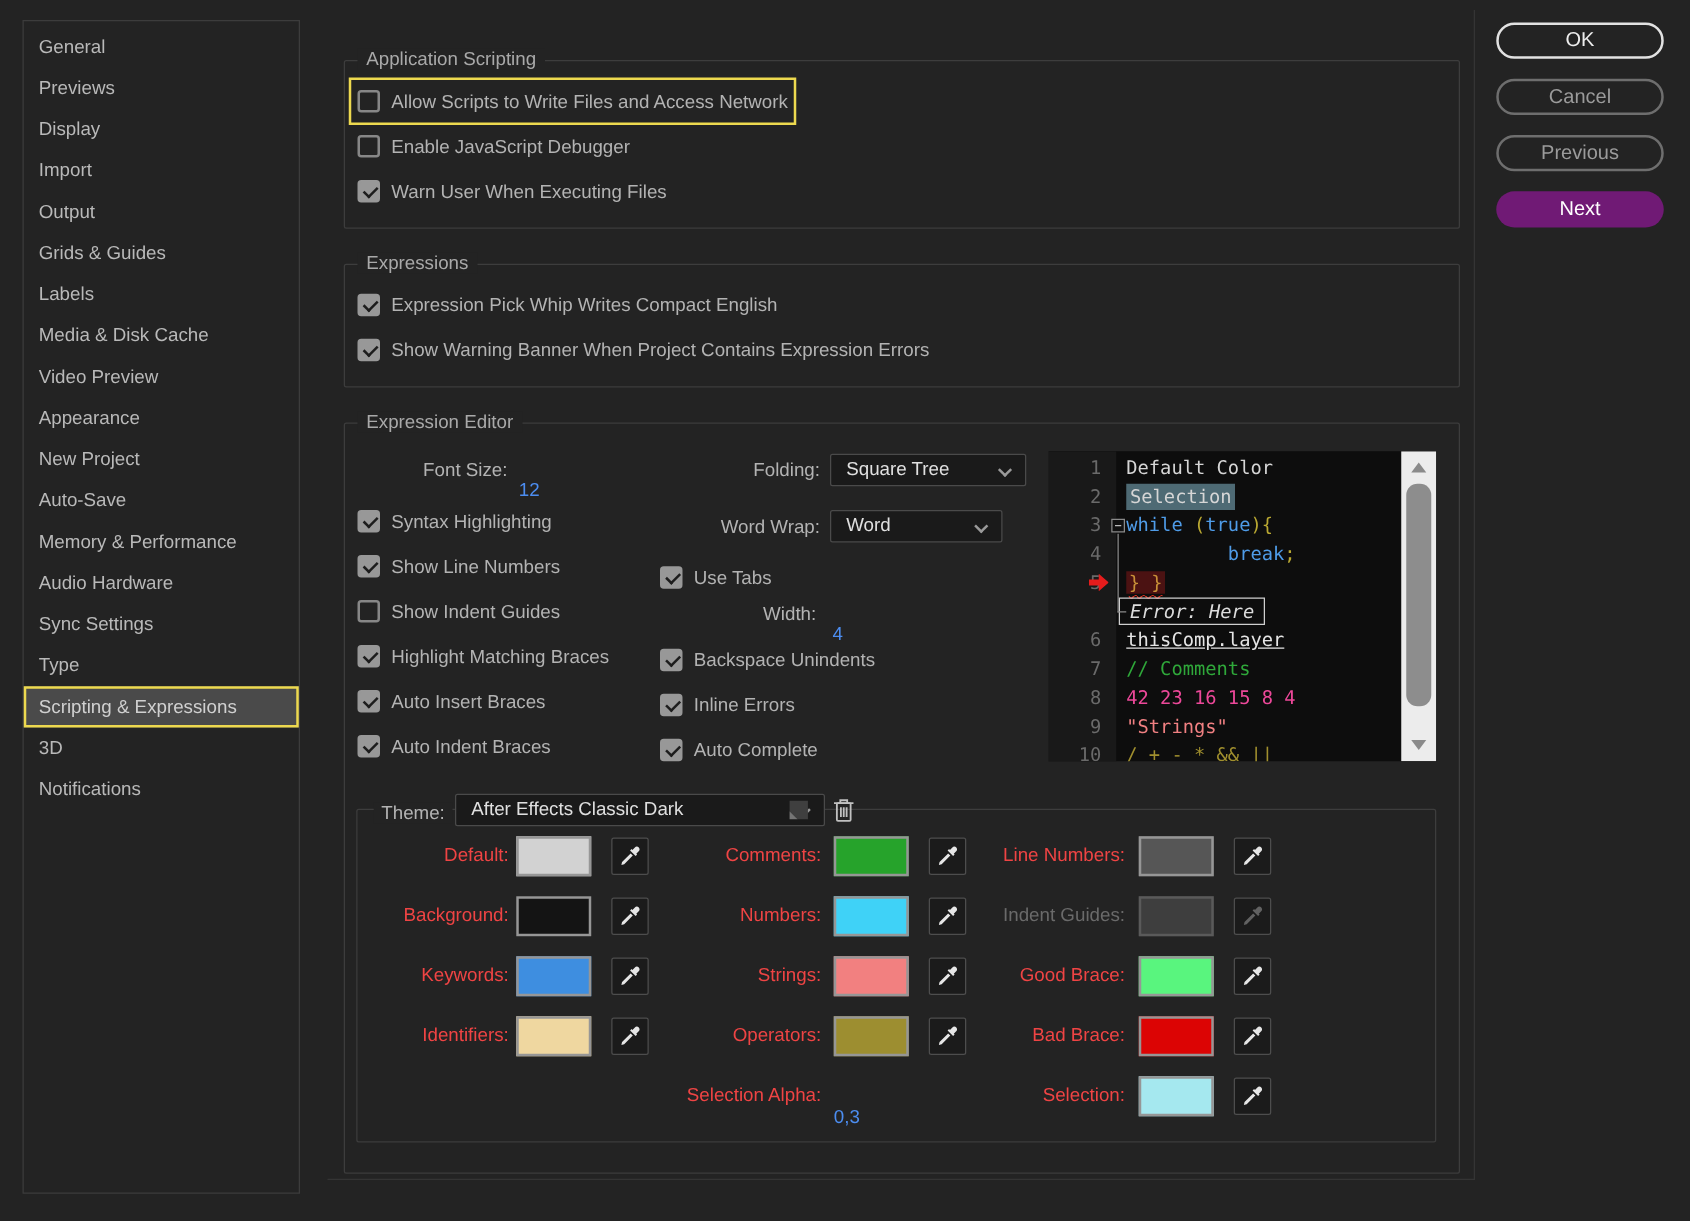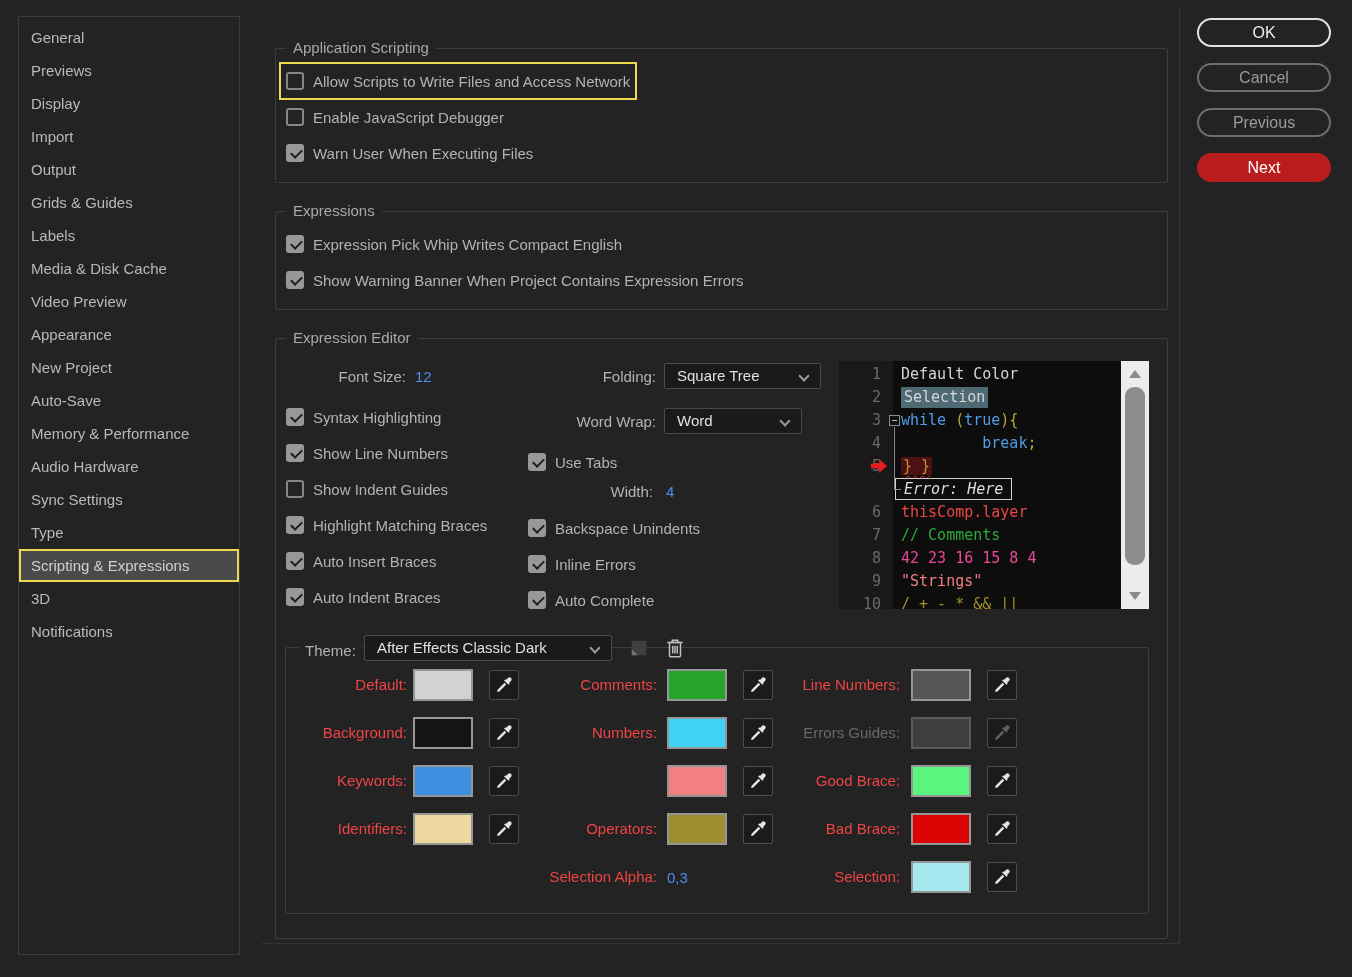--- a/index.html
+++ b/index.html
@@ -36,21 +36,21 @@
   .cb-row { display:flex; align-items:center; height:24px; margin-bottom:12px; position:relative; width:max-content; }
   .cb-row.hl { outline:2px solid #EDD94F; outline-offset:5px; }
   .checkbox { width:18px; height:18px; border:2px solid #878787; border-radius:3px;
     background:transparent; position:relative; flex:0 0 18px; }
   .checkbox.checked { background:#989898; border-color:#989898; }
   .checkbox.checked::after { content:""; position:absolute; left:3px; top:3px; width:9px; height:5px;
     border-left:2px solid #1d1d1d; border-bottom:2px solid #1d1d1d; transform:rotate(-45deg); }
   .cb-label { margin-left:9px; color:#b3b3b3; white-space:nowrap; }
   
   .r-label { position:absolute; text-align:right; color:#b3b3b3; white-space:nowrap; }
-  .hot { color:#4c8df0; position:absolute; }
+  .hot { color:#4c8df0; position:absolute;margin-top:16px; }
   
   .dropdown { position:absolute; height:26px; background:#1a1a1a; border:1px solid #4a4a4a;
     border-radius:2px; color:#e0e0e0; line-height:24px; padding-left:12px; cursor:default; }
   .dropdown .chev { position:absolute; right:12px; top:8px; width:8px; height:8px;
     border-right:2px solid #9a9a9a; border-bottom:2px solid #9a9a9a; transform:rotate(45deg); }
   
   .code-preview { position:absolute; left:563px; top:22px; width:310px; height:248px;
     background:#0d0d0d; overflow:hidden; font-family:"DejaVu Sans Mono", monospace; font-size:15px; }
   .gutter { position:absolute; left:0; top:0; width:54px; height:100%; background:#191919; }
   .code-row { position:absolute; left:0; width:100%; height:23px; line-height:23px; }
@@ -70,21 +70,21 @@
   .sb { position:absolute; right:0; top:0; width:28px; height:248px; background:#ececec; }
   .sb-up { position:absolute; top:9px; left:8px; width:0; height:0;
     border-left:6px solid transparent; border-right:6px solid transparent; border-bottom:8px solid #8a8a8a; }
   .sb-down { position:absolute; bottom:9px; left:8px; width:0; height:0;
     border-left:6px solid transparent; border-right:6px solid transparent; border-top:8px solid #8a8a8a; }
   .sb-thumb { position:absolute; left:4px; top:26px; width:20px; height:178px; background:#8d8d8d; border-radius:9px; }
   
   .theme-box { position:absolute; left:9px; top:308px; width:864px; height:267px;
     border:1px solid #3d3d3d; border-radius:2px; }
   .theme-label { position:absolute; left:13px; top:-6px; background:#232323; padding:0 6px; color:#b3b3b3; }
-  .theme-dd { left:78px; top:-13px; width:248px; }
+  .theme-dd { left:78px; top:-13px; width:296px; }
   .icon-btn { position:absolute; top:-11px; width:24px; height:24px; background:transparent; border:none; }
   .icon-dup { left:341px; }
   .icon-trash { left:377px; }
   .color-row { position:absolute; left:0; width:100%; height:36px; }
   .swatch { position:absolute; width:60px; height:32px; border:2px solid #969696; top:0; }
   .swatch.disabled { border-color:#5a5a5a; }
   .dropper { position:absolute; width:30px; height:30px; top:1px; background:#1b1b1b;
     border:1px solid #4d4d4d; border-radius:2px; }
   .dropper svg { position:absolute; left:5px; top:5px; }
   .dropper.disabled svg { opacity:.35; }
@@ -114,21 +114,21 @@
     <div class="side-item selected">Scripting &amp; Expressions</div>
     <div class="side-item">3D</div>
     <div class="side-item">Notifications</div>
   </div>
 
 <div class="panel-border"></div>
 
 <button class="btn ok">OK</button>
 <button class="btn cancel">Cancel</button>
 <button class="btn previous">Previous</button>
-<button class="btn next" id="next-btn" style="background: #b91c1c;">Next</button>
+<button class="btn next" id="next-btn" style="background: #701a75;">Next</button>
 
 <div class="group g-appscript">
   <span class="group-title">Application Scripting</span>
   <div class="cb-col" id="appscript-cbs" style="left:10px; top:20px;">
       <div class="cb-row hl">
         <span class="checkbox"></span>
         <span class="cb-label">Allow Scripts to Write Files and Access Network</span>
       </div>
       <div class="cb-row">
         <span class="checkbox"></span>
@@ -246,21 +246,21 @@
         <div class="code-row" style="top: 94px;">
           <span class="code-num">5</span>
           <span class="code-toks"><span class="tok err" style="color: rgb(200, 144, 56);">} }</span></span>
         </div>
         <div class="code-row" style="top: 117px;">
           <span class="code-num"></span>
           <span class="code-toks" style="left: 56px; font-style: italic;"><span class="err-box">Error: Here</span></span>
         </div>
         <div class="code-row" style="top: 140px;">
           <span class="code-num">6</span>
-          <span class="code-toks"><span class="tok" style="color: #ef4444;">thisComp.layer</span></span>
+          <span class="code-toks"><span class="tok" style="color: #e5e5e5; text-decoration: underline;">thisComp.layer</span></span>
         </div>
         <div class="code-row" style="top: 163px;">
           <span class="code-num">7</span>
           <span class="code-toks"><span class="tok" style="color: rgb(47, 168, 58);">// Comments</span></span>
         </div>
         <div class="code-row" style="top: 186px;">
           <span class="code-num">8</span>
           <span class="code-toks"><span class="tok" style="color: #ec4899;">42 23 16 15 8 4</span></span>
         </div>
         <div class="code-row" style="top: 209px;">
@@ -334,36 +334,37 @@
               <path fill="#e6e6e6" d="M21.4 2.6c-1.2-1.2-3.1-1.2-4.2 0l-2.6 2.6-.9-.9-1.6 1.6 5.9 5.9 1.6-1.6-.9-.9 2.6-2.6c1.2-1.1 1.2-3 .1-4.1zM3.5 18.2 2.8 21.2l3-.7 9.2-9.2-2.3-2.3-9.2 9.2z"></path>
             </svg>
           </button>
           <span class="clabel" style="left: 180px; width: 191px;">Numbers:</span>
           <div class="swatch" style="left: 381px; background: rgb(63, 210, 247);"></div>
           <button class="dropper" style="left: 457px;">
             <svg width="18" height="18" viewBox="0 0 24 24">
               <path fill="#e6e6e6" d="M21.4 2.6c-1.2-1.2-3.1-1.2-4.2 0l-2.6 2.6-.9-.9-1.6 1.6 5.9 5.9 1.6-1.6-.9-.9 2.6-2.6c1.2-1.1 1.2-3 .1-4.1zM3.5 18.2 2.8 21.2l3-.7 9.2-9.2-2.3-2.3-9.2 9.2z"></path>
             </svg>
           </button>
-          <span class="clabel disabled" style="left: 430px; width: 184px;">Errors Guides:</span>
+          <span class="clabel disabled" style="left: 430px; width: 184px;">Indent Guides:</span>
           <div class="swatch disabled" style="left: 625px; background: rgb(62, 62, 62);"></div>
           <button class="dropper disabled" style="left: 701px;">
             <svg width="18" height="18" viewBox="0 0 24 24">
               <path fill="#e6e6e6" d="M21.4 2.6c-1.2-1.2-3.1-1.2-4.2 0l-2.6 2.6-.9-.9-1.6 1.6 5.9 5.9 1.6-1.6-.9-.9 2.6-2.6c1.2-1.1 1.2-3 .1-4.1zM3.5 18.2 2.8 21.2l3-.7 9.2-9.2-2.3-2.3-9.2 9.2z"></path>
             </svg>
           </button>
         </div>
         <div class="color-row" style="top: 117px;">
           <span class="clabel" style="left: 0px; width: 121px;">Keywords:</span>
           <div class="swatch" style="left: 127px; background: rgb(62, 142, 224);"></div>
           <button class="dropper" style="left: 203px;">
             <svg width="18" height="18" viewBox="0 0 24 24">
               <path fill="#e6e6e6" d="M21.4 2.6c-1.2-1.2-3.1-1.2-4.2 0l-2.6 2.6-.9-.9-1.6 1.6 5.9 5.9 1.6-1.6-.9-.9 2.6-2.6c1.2-1.1 1.2-3 .1-4.1zM3.5 18.2 2.8 21.2l3-.7 9.2-9.2-2.3-2.3-9.2 9.2z"></path>
             </svg>
           </button>
+          <span class="clabel" style="left: 180px; width: 191px;">Strings:</span>
           <div class="swatch" style="left: 381px; background: rgb(242, 128, 128);"></div>
           <button class="dropper" style="left: 457px;">
             <svg width="18" height="18" viewBox="0 0 24 24">
               <path fill="#e6e6e6" d="M21.4 2.6c-1.2-1.2-3.1-1.2-4.2 0l-2.6 2.6-.9-.9-1.6 1.6 5.9 5.9 1.6-1.6-.9-.9 2.6-2.6c1.2-1.1 1.2-3 .1-4.1zM3.5 18.2 2.8 21.2l3-.7 9.2-9.2-2.3-2.3-9.2 9.2z"></path>
             </svg>
           </button>
           <span class="clabel" style="left: 430px; width: 184px;">Good Brace:</span>
           <div class="swatch" style="left: 625px; background: rgb(89, 245, 126);"></div>
           <button class="dropper" style="left: 701px;">
             <svg width="18" height="18" viewBox="0 0 24 24">

